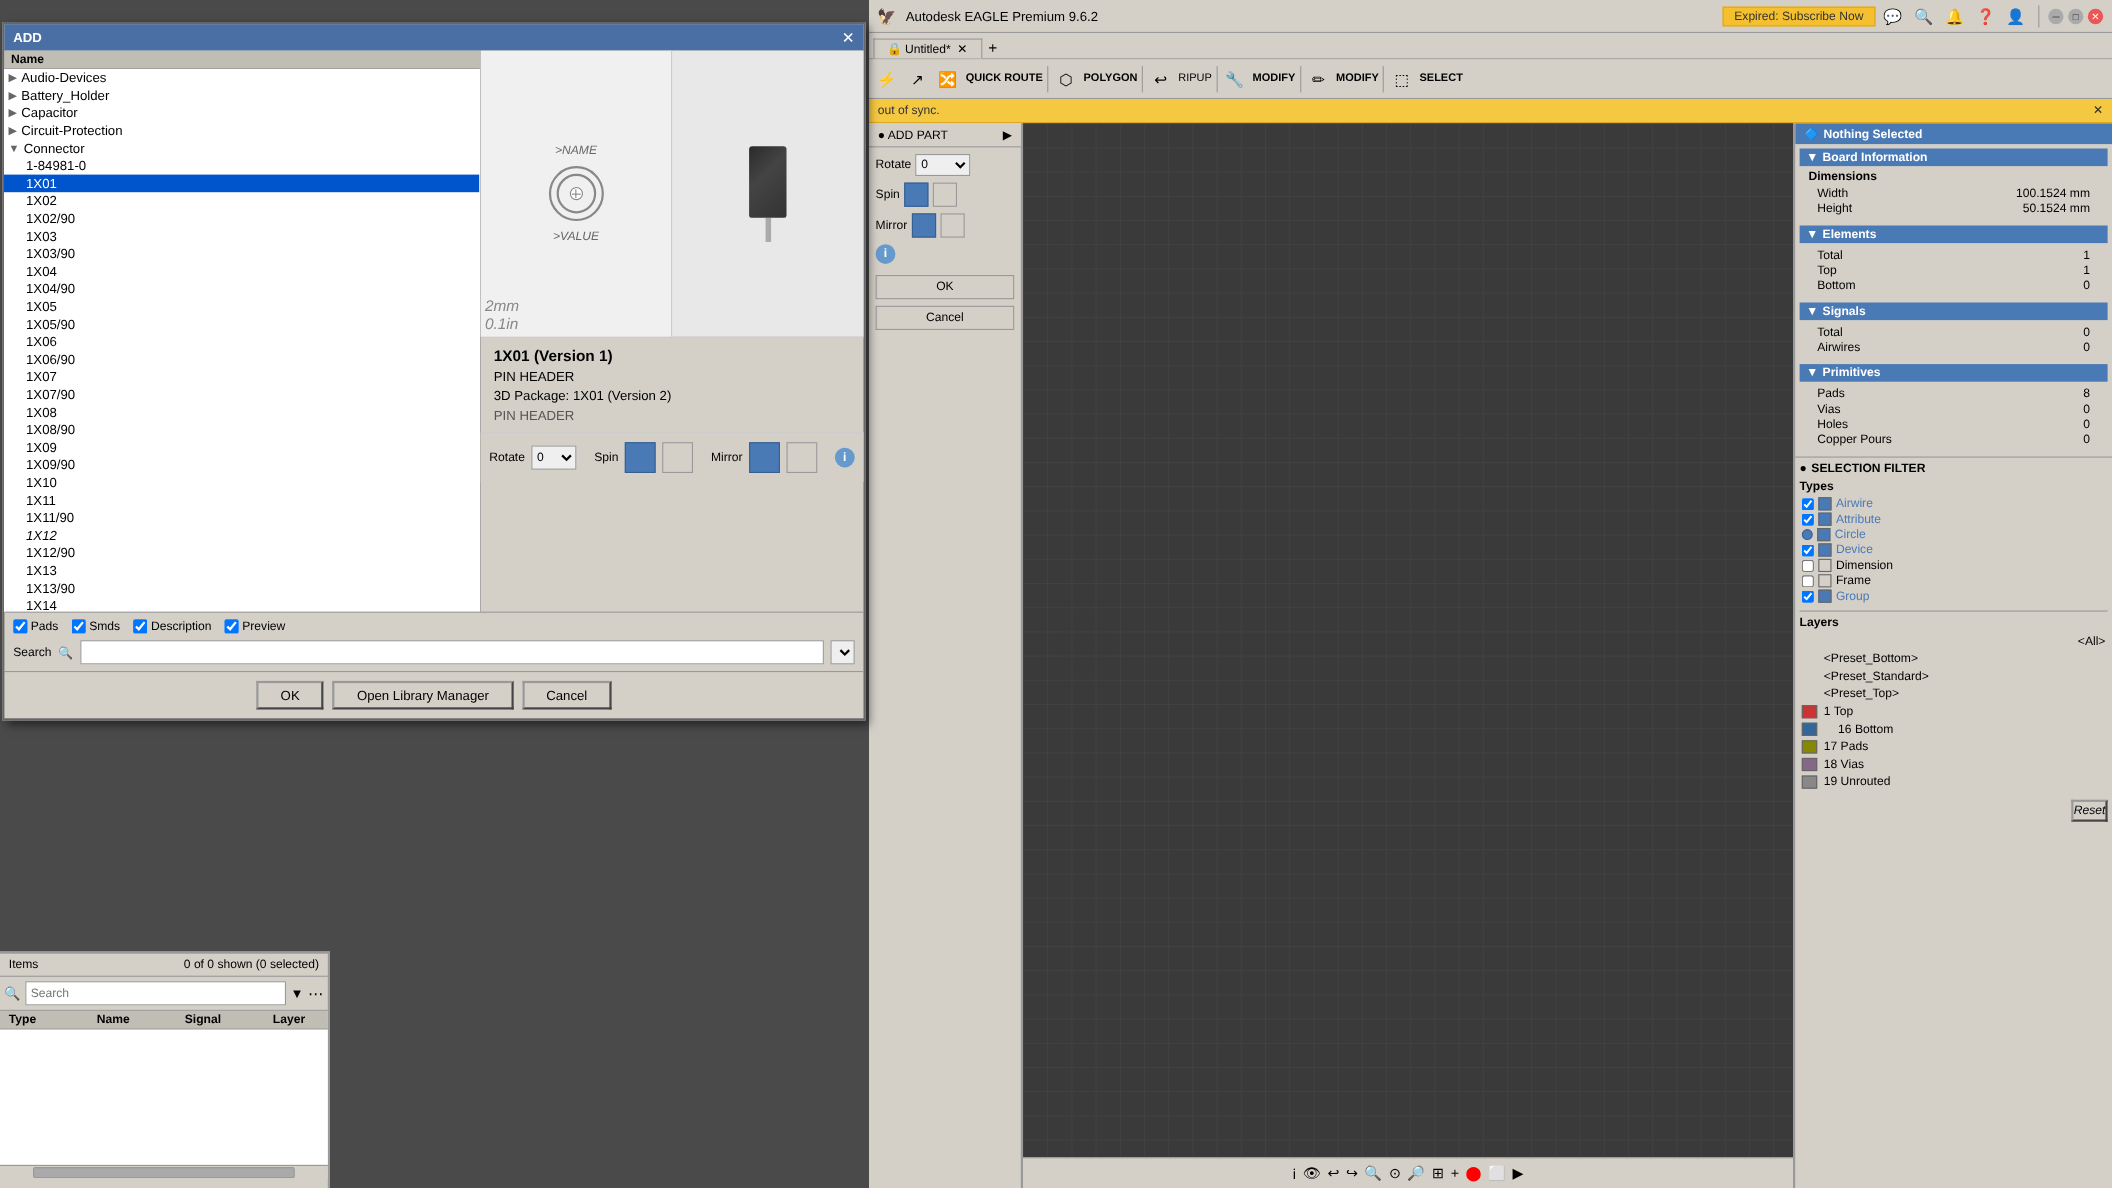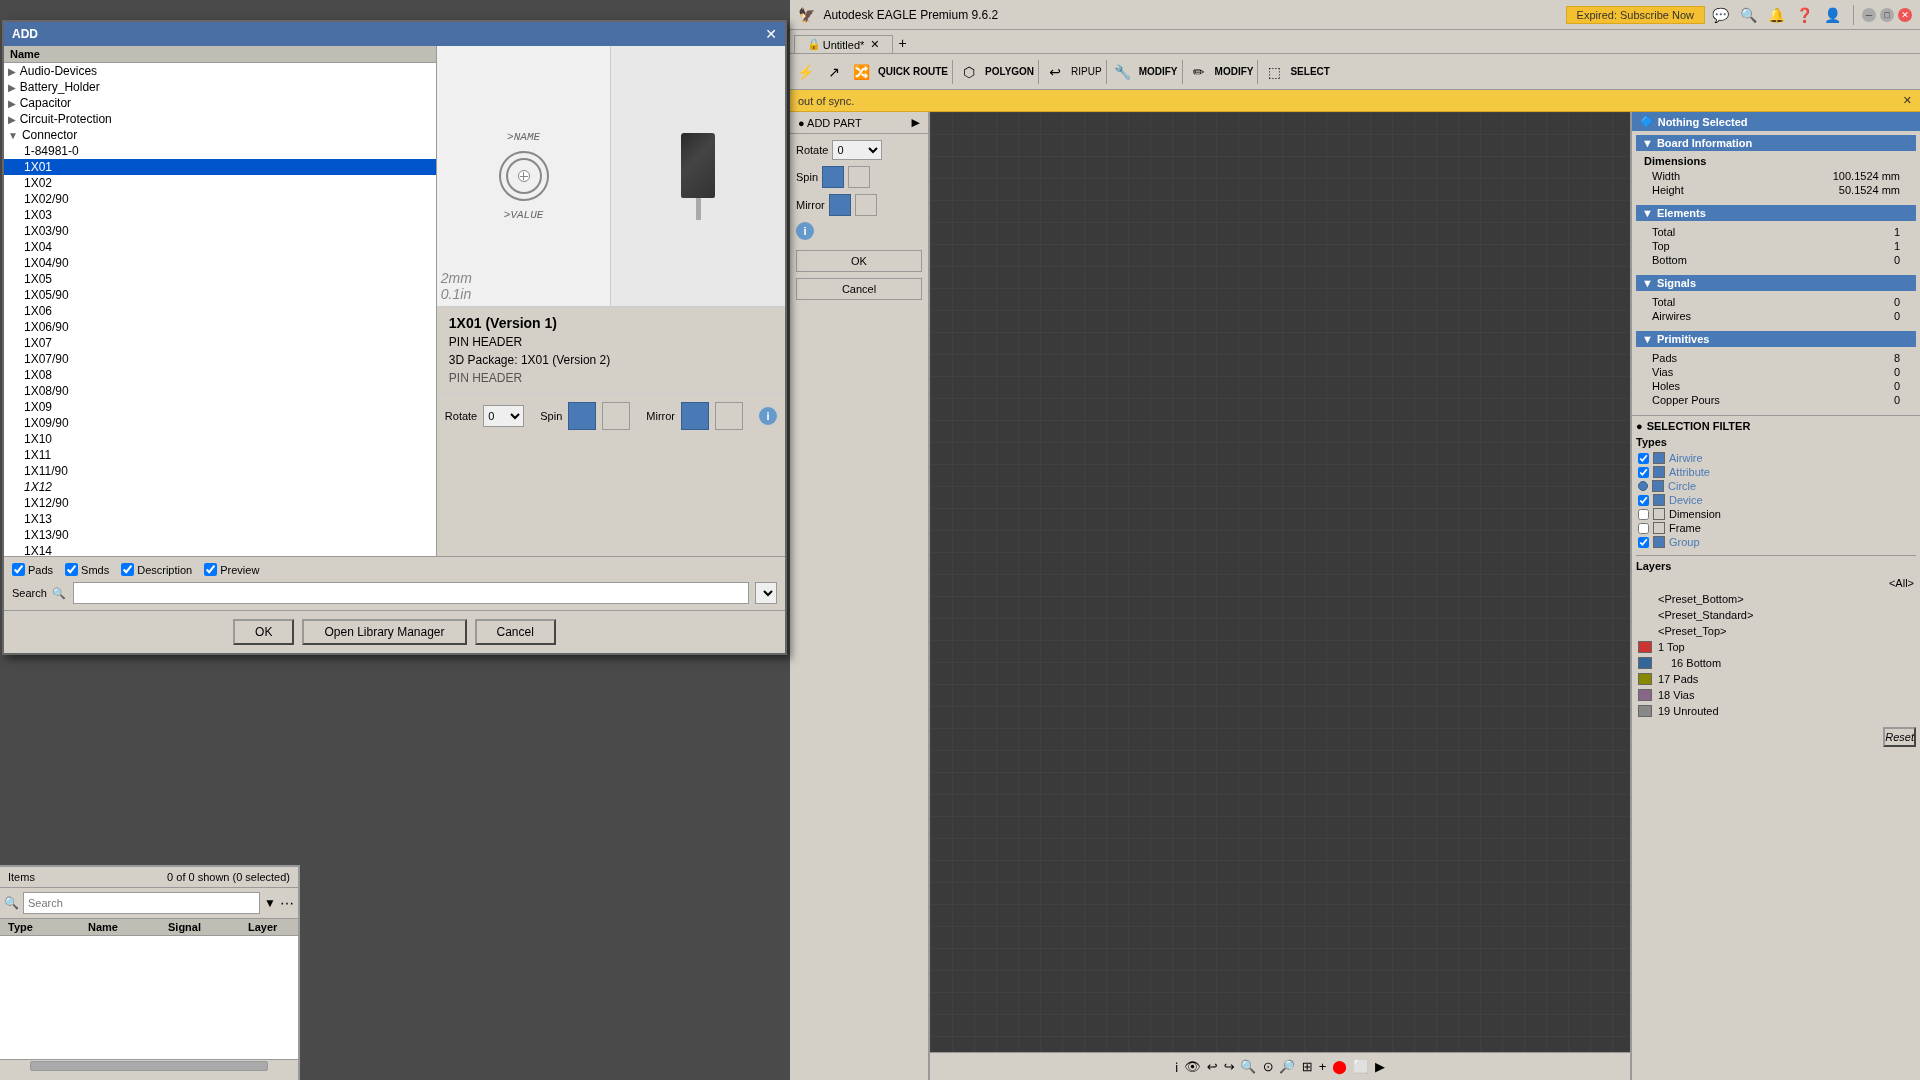--- a/index.html
+++ b/index.html
@@ -31,21 +31,21 @@
     .preview-top { display: flex; height: 260px; }
     .preview-schematic { flex: 1; border-right: 1px solid #ccc; background: #f0f0f0; display: flex; align-items: center; justify-content: center; position: relative; }
     .preview-3d { flex: 1; background: #e8e8e8; display: flex; align-items: center; justify-content: center; }
     .preview-info { padding: 8px 12px; border-top: 1px solid #ccc; font-size: 12px; }
     .preview-info .part-name { font-size: 14px; font-weight: bold; margin-bottom: 4px; }
     .preview-info .part-type { margin-bottom: 4px; }
     .preview-info .package-info { margin-bottom: 4px; }
     .preview-info .description { color: #555; }
 
     
-    .schematic-symbol { position: relative; display: flex; flex-direction: column; align-items: center; justify-content: center; font-family: Liberation Mono, monospace; }
+    .schematic-symbol { position: relative; display: flex; flex-direction: column; align-items: center; justify-content: center; }
     .sym-name { font-size: 11px; color: #666; font-style: italic; margin-bottom: 8px; }
     .sym-circle { width: 50px; height: 50px; border: 2px solid #888; border-radius: 50%; display: flex; align-items: center; justify-content: center; }
     .sym-value { font-size: 11px; color: #666; font-style: italic; margin-top: 8px; }
     .sym-scale { font-size: 10px; color: #888; position: absolute; bottom: 4px; left: 4px; }
 
     
     .comp-3d { display: flex; flex-direction: column; align-items: center; justify-content: center; }
     .comp-body { width: 30px; height: 60px; background: linear-gradient(135deg, #333 0%, #555 50%, #222 100%); border-radius: 3px 3px 0 0; position: relative; }
     .comp-pin { width: 4px; height: 20px; background: #888; margin: 0 auto; }
 

